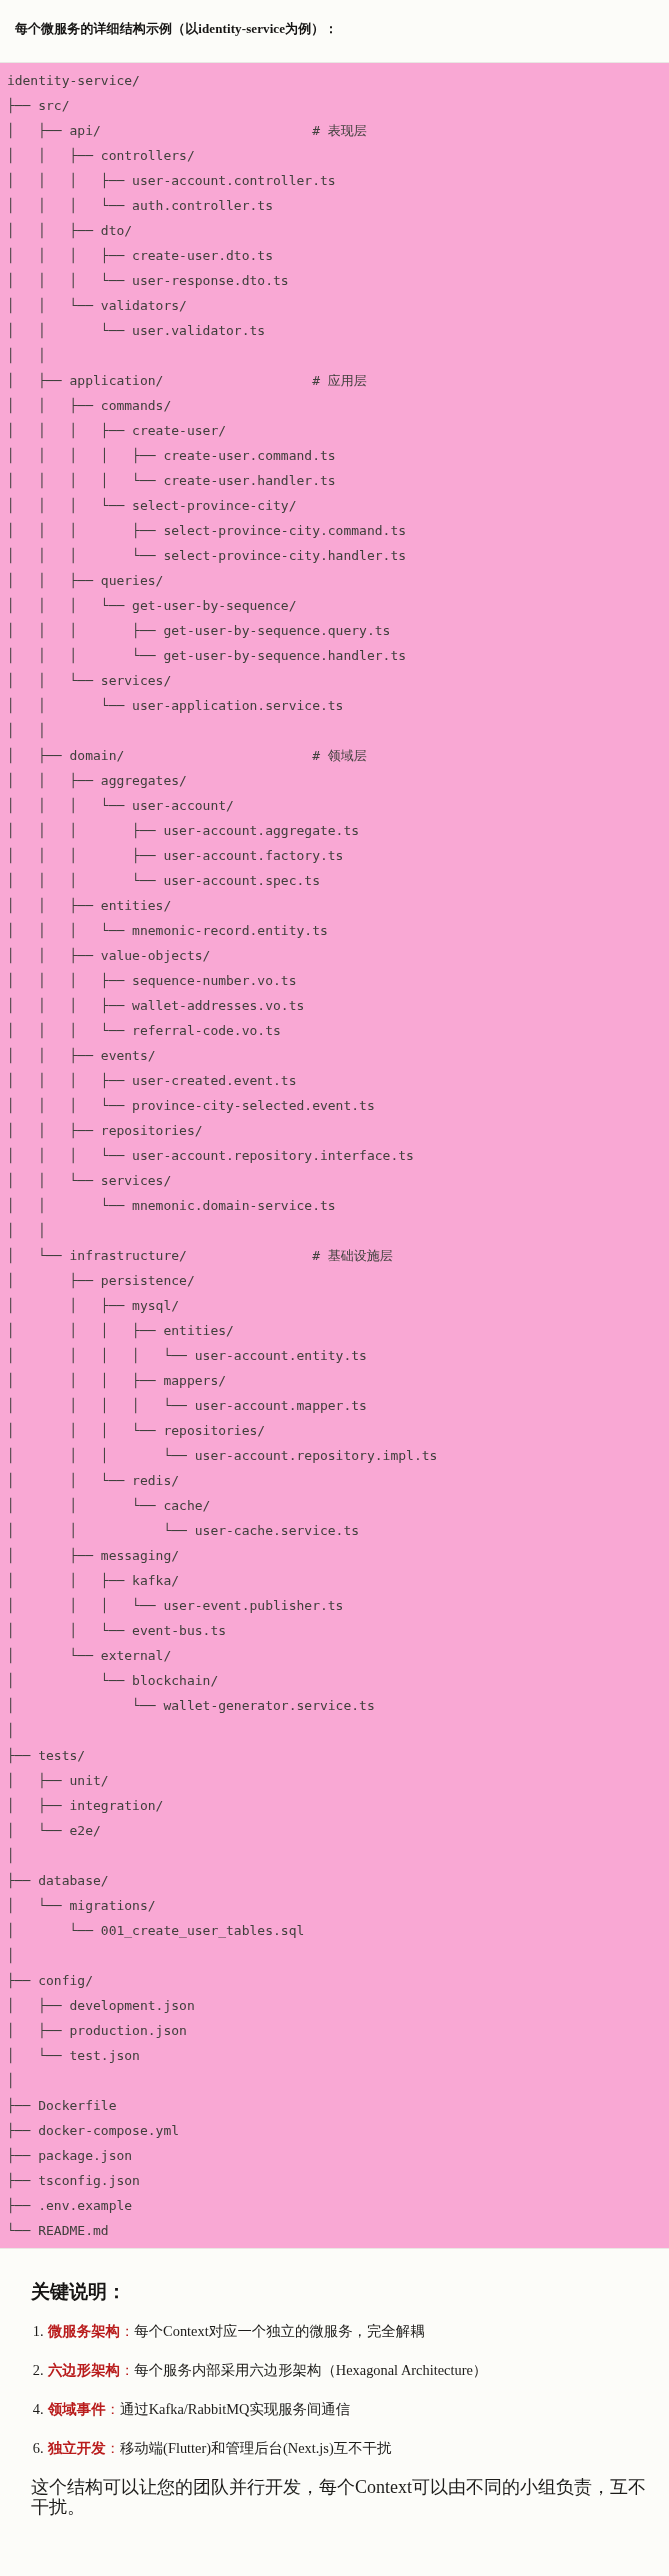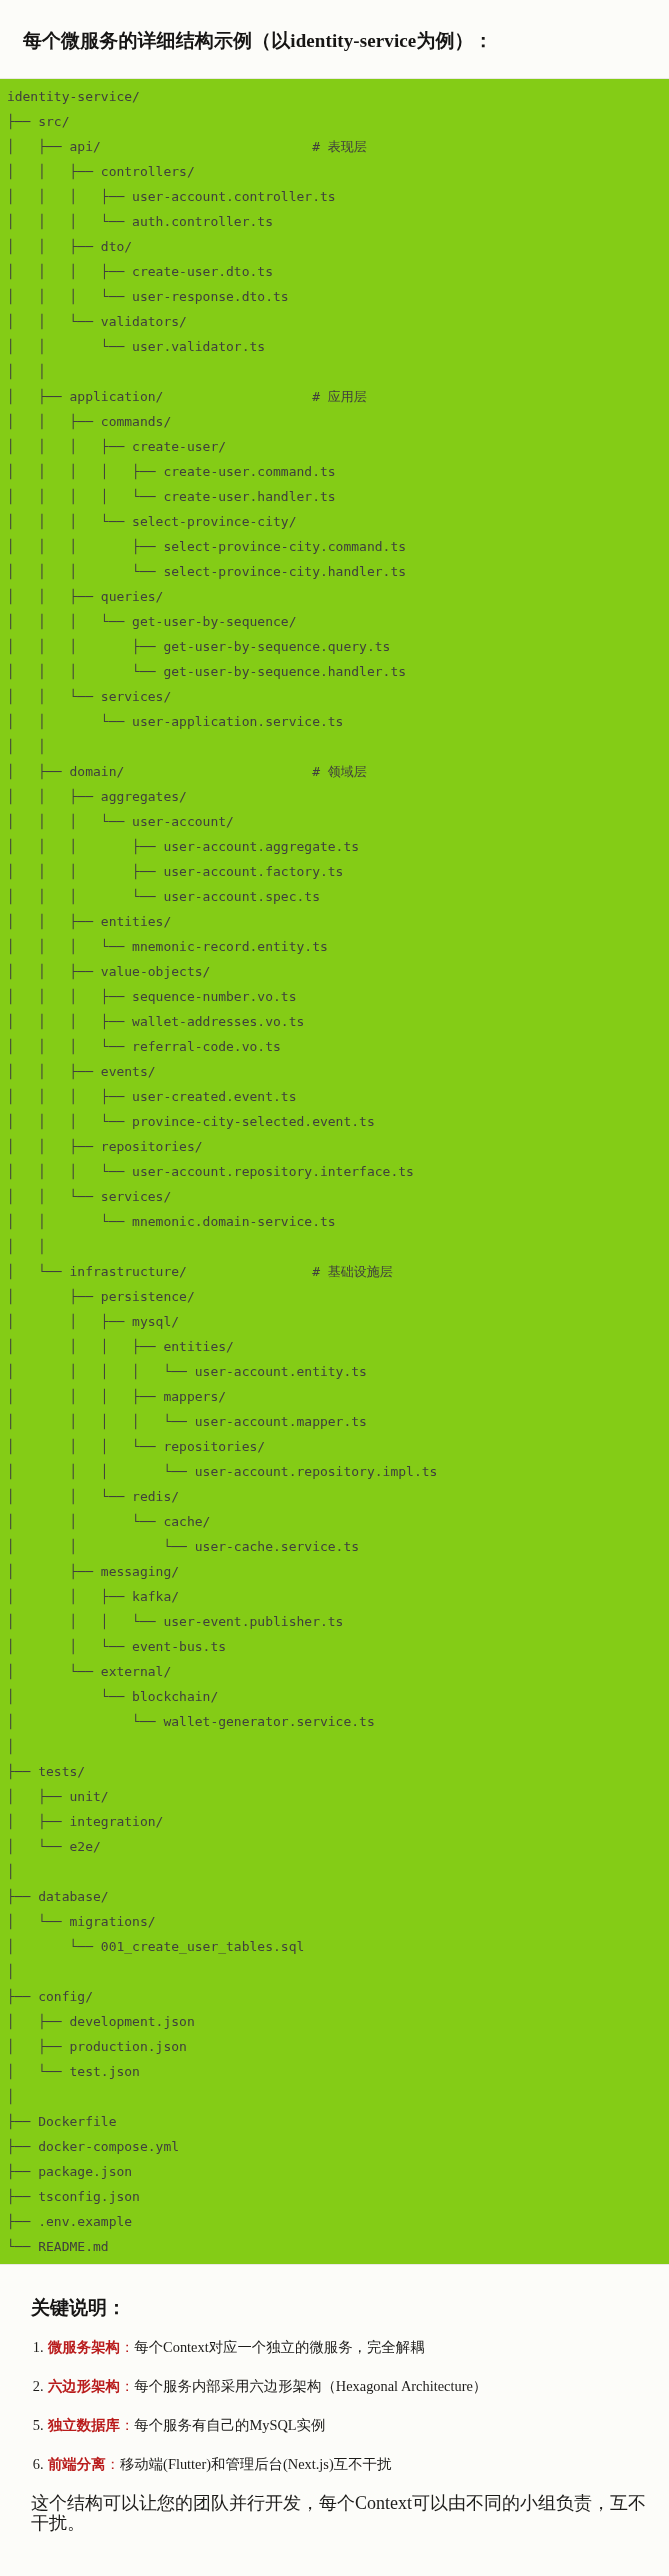--- a/index.html
+++ b/index.html
@@ -7,33 +7,33 @@
     margin: 0; padding: 0;
     background: #fcfcf9;
   }
   body {
     width: 669px;
     padding-bottom: 12px;
     color: #1a1917;
     font-family: "Liberation Serif", "DejaVu Serif", serif;
   }
   .page-title {
-    margin: 16px;
+    margin: 8px;
     padding: 12.5px 7.5px 0 6.9px;
-    font-size: 19px;
+    font-size: 13px;
     line-height: 1.3;
     font-weight: 700;
     color: #161514;
     letter-spacing: 0.1px;
   }
   .code-block {
     margin: 24.4px 0 0 0;
     width: 669px;
     padding: 5px 10px 5.6px 6.9px;
-    background: #84cc16;
+    background: #f9a8d4;
     border-top: 0.6px solid #e9e8e4;
     border-bottom: 0.6px solid #e9e8e4;
     font-family: "DejaVu Sans Mono", "Liberation Mono", monospace;
     font-size: 13px;
     line-height: 25px;
     color: #40403d;
     white-space: pre;
     overflow: hidden;
   }
   .notes {
@@ -161,21 +161,21 @@
 ├── tsconfig.json
 ├── .env.example
 └── README.md</pre>
 
   <section class="notes">
     <h2 class="notes-heading">关键说明：</h2>
 
     <ol class="notes-list">
       <li class="note"><span class="num">1.</span><span class="label">微服务架构</span><span class="sep">：</span><span class="text">每个Context对应一个独立的微服务，完全解耦</span></li>
       <li class="note"><span class="num">2.</span><span class="label">六边形架构</span><span class="sep">：</span><span class="text">每个服务内部采用六边形架构（Hexagonal Architecture）</span></li>
-      <li class="note"><span class="num">5.</span><span class="label">独立数据库</span><span class="sep">：</span><span class="text">每个服务有自己的MySQL实例</span></li>
-      <li class="note"><span class="num">6.</span><span class="label">前端分离</span><span class="sep">：</span><span class="text">移动端(Flutter)和管理后台(Next.js)互不干扰</span></li>
+      <li class="note"><span class="num">4.</span><span class="label">领域事件</span><span class="sep">：</span><span class="text">通过Kafka/RabbitMQ实现服务间通信</span></li>
+      <li class="note"><span class="num">6.</span><span class="label">独立开发</span><span class="sep">：</span><span class="text">移动端(Flutter)和管理后台(Next.js)互不干扰</span></li>
     </ol>
 
     <p class="closing">这个结构可以让您的团队并行开发，每个Context可以由不同的小组负责，互不干扰。</p>
   </section>
 
 </div>
 
 
 </body></html>

